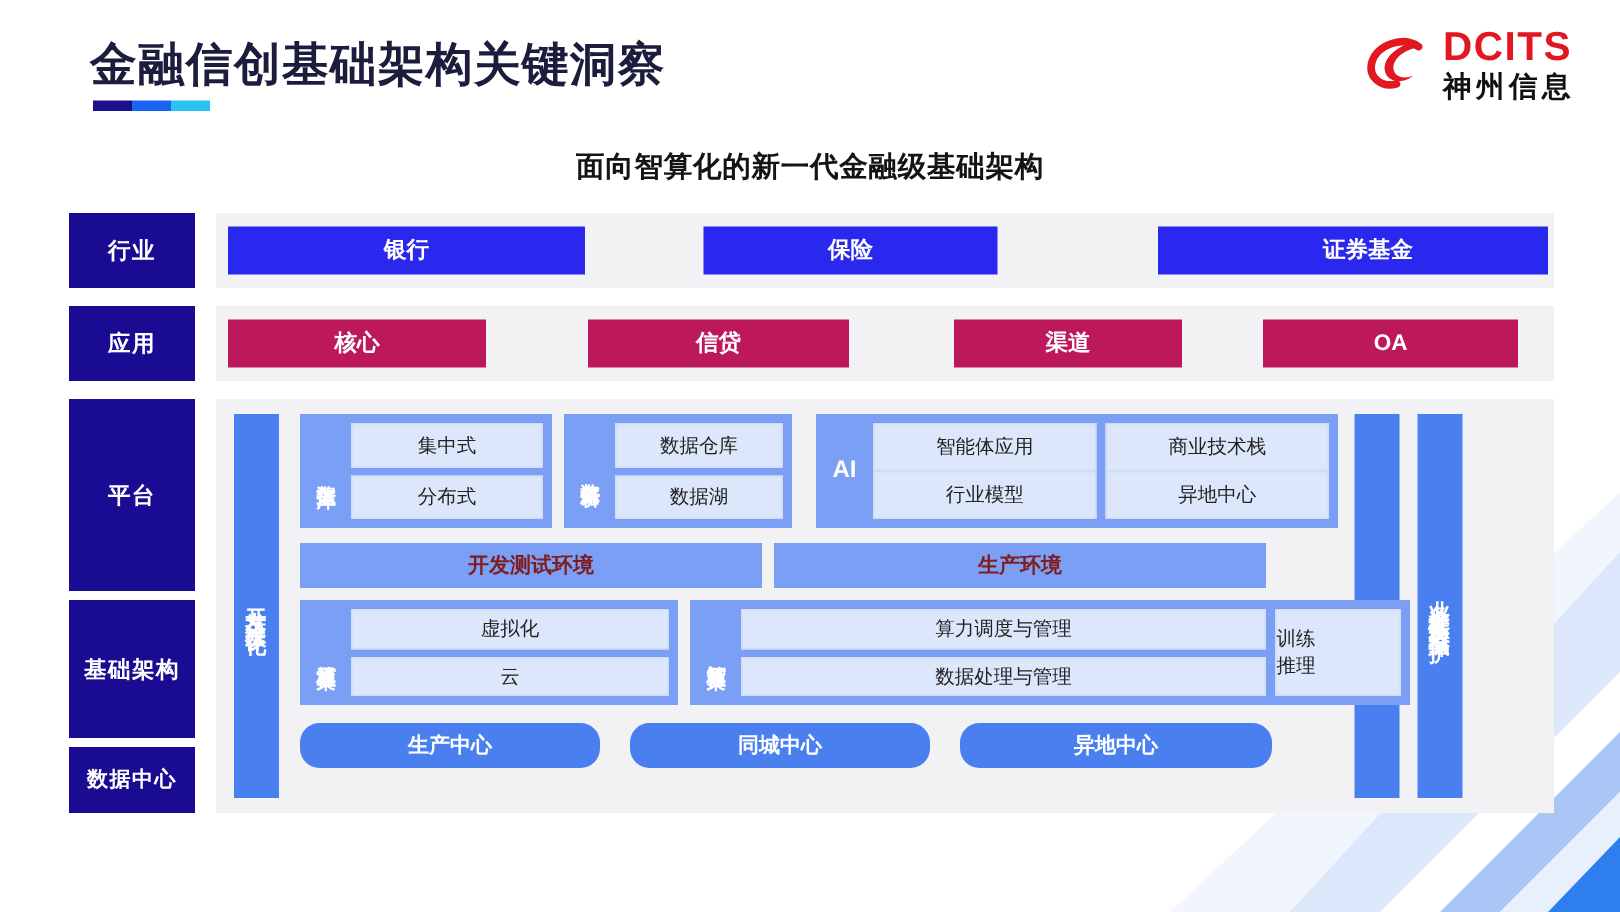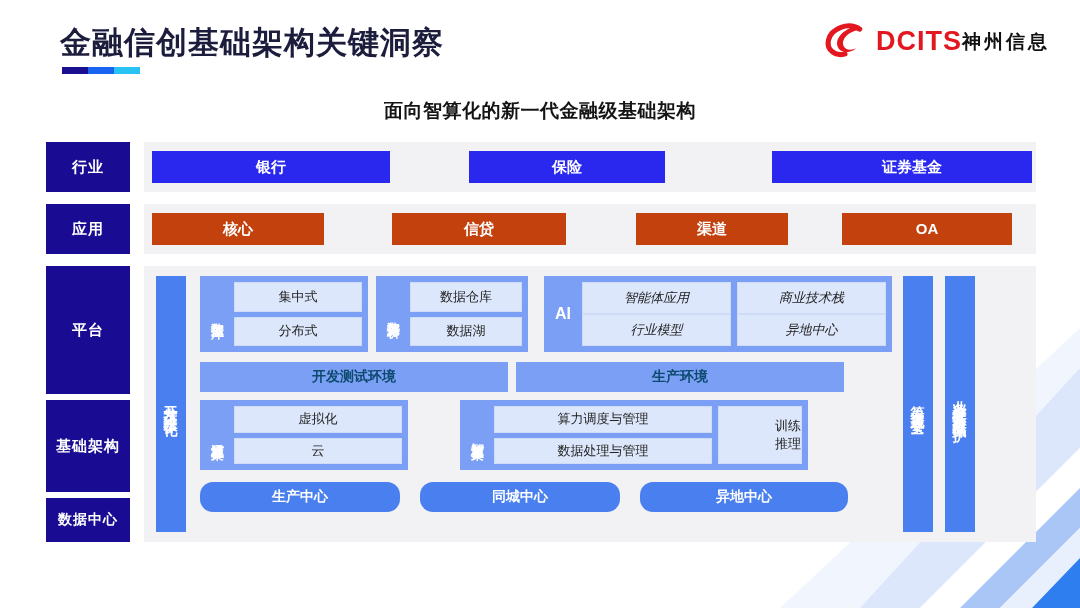--- a/index.html
+++ b/index.html
@@ -22,21 +22,21 @@
     white-space:nowrap;
   }
   .hdr-rule{position:absolute;left:62px;top:67px;display:flex;}
   .hdr-rule span{display:block;height:7px;}
   .r1{width:26px;background:#1a0f8e;}
   .r2{width:26px;background:#1a62f0;}
   .r3{width:26px;background:#28c2f5;}
 
   .logo{position:absolute;right:30px;top:18px;display:flex;align-items:center;gap:8px;}
   .logo-mark{width:46px;height:46px;flex:none;}
-  .logo-txt{display:flex;flex-direction:row;line-height:1;}
+  .logo-txt{display:flex;flex-direction:column;line-height:1;}
   .logo-en{font-size:27px;font-weight:bold;color:#e2171f;letter-spacing:1px;font-family:"Liberation Sans",sans-serif;}
   .logo-cn{font-size:19px;font-weight:bold;color:#111;letter-spacing:3px;margin-top:4px;}
 
   .subtitle{
     position:absolute;left:0;right:0;top:98px;text-align:center;
     font-size:19px;font-weight:bold;color:#141414;letter-spacing:.5px;
   }
 
   
   .diagram{position:absolute;left:46px;top:142px;width:990px;height:425px;}
@@ -67,21 +67,21 @@
 
   
   .ind-row{position:absolute;left:98px;top:0;width:892px;height:50px;}
   .ind{position:absolute;top:9px;height:32px;background:#2a28ef;font-size:15px;}
   .ind-0{left:8px;width:238px;}
   .ind-1{left:325px;width:196px;}
   .ind-2{left:628px;width:240px;padding-left:20px;}
 
   
   .app-row{position:absolute;left:98px;top:62px;width:892px;height:50px;}
-  .app{position:absolute;top:9px;height:32px;background:#c2410c;font-size:15px;}
+  .app{position:absolute;top:9px;height:32px;background:#be185d;font-size:15px;}
   .app-0{left:8px;width:172px;}
   .app-1{left:248px;width:174px;}
   .app-2{left:492px;width:152px;}
   .app-3{left:698px;width:170px;}
 
   
   .main{position:absolute;left:98px;top:124px;width:892px;height:276px;}
 
   .vbar{
     position:absolute;background:#4a7ff0;color:#fff;font-weight:bold;
@@ -97,44 +97,44 @@
   .grp{position:absolute;background:#7b9ff5;display:flex;align-items:stretch;padding:6px;box-sizing:border-box;gap:6px;}
   .grp-label{
     color:#fff;font-weight:bold;font-size:13px;
     writing-mode:vertical-rl;text-orientation:upright;
     display:flex;align-items:center;justify-content:center;
     letter-spacing:1px;flex:none;width:22px;
   }
   .grp-label.horiz{writing-mode:horizontal-tb;text-orientation:mixed;width:26px;font-size:16px;letter-spacing:0;}
   .grp-body{flex:1;display:flex;flex-direction:column;gap:5px;}
   .grp-body.two-col{flex-direction:row;gap:6px;}
-  .col{flex:1;display:flex;flex-direction:column;gap:0;font-style:italic;}
+  .col{flex:1;display:flex;flex-direction:column;gap:0;}
   .cell{
     flex:1;background:#dde7fb;border:1px solid #cfdcf8;box-sizing:border-box;
     display:flex;align-items:center;justify-content:center;
     color:#222;font-size:13px;white-space:nowrap;
   }
 
   .g-db{left:56px;top:10px;width:168px;height:76px;}
   .g-da{left:232px;top:10px;width:152px;height:76px;}
   .g-ai{left:400px;top:10px;width:348px;height:76px;}
 
   
-  .envbar{position:absolute;height:30px;background:#7b9ff5;color:#0c4a6e;font-weight:bold;font-size:14px;
+  .envbar{position:absolute;height:30px;background:#7b9ff5;color:#7f1d1d;font-weight:bold;font-size:14px;
            display:flex;align-items:center;justify-content:center;}
   .env-dev{left:56px;top:96px;width:308px;}
   .env-prod{left:372px;top:96px;width:328px;}
 
   
-  .g-gen{left:56px;top:134px;width:208px;height:70px;}
-  .g-smart{left:316px;top:134px;width:348px;height:70px;}
+  .g-gen{left:56px;top:134px;width:252px;height:70px;}
+  .g-smart{left:316px;top:134px;width:480px;height:70px;}
   .train-cell{
     flex:none;width:84px;background:#dde7fb;border:1px solid #cfdcf8;box-sizing:border-box;
-    display:flex;flex-direction:column;align-items:flex-end;justify-content:center;
-    color:#222;font-size:13px;line-height:1.35;padding-left:32px;
+    display:flex;flex-direction:column;align-items:flex-start;justify-content:center;
+    color:#222;font-size:13px;line-height:1.35;
   }
 
   
   .dc{position:absolute;top:216px;height:30px;background:#4a7ff0;color:#fff;font-weight:bold;font-size:14px;
       display:flex;align-items:center;justify-content:center;border-radius:13px;}
   .dc-0{left:56px;width:200px;}
   .dc-1{left:276px;width:200px;}
   .dc-2{left:496px;width:208px;}
 </style>
 </head>

